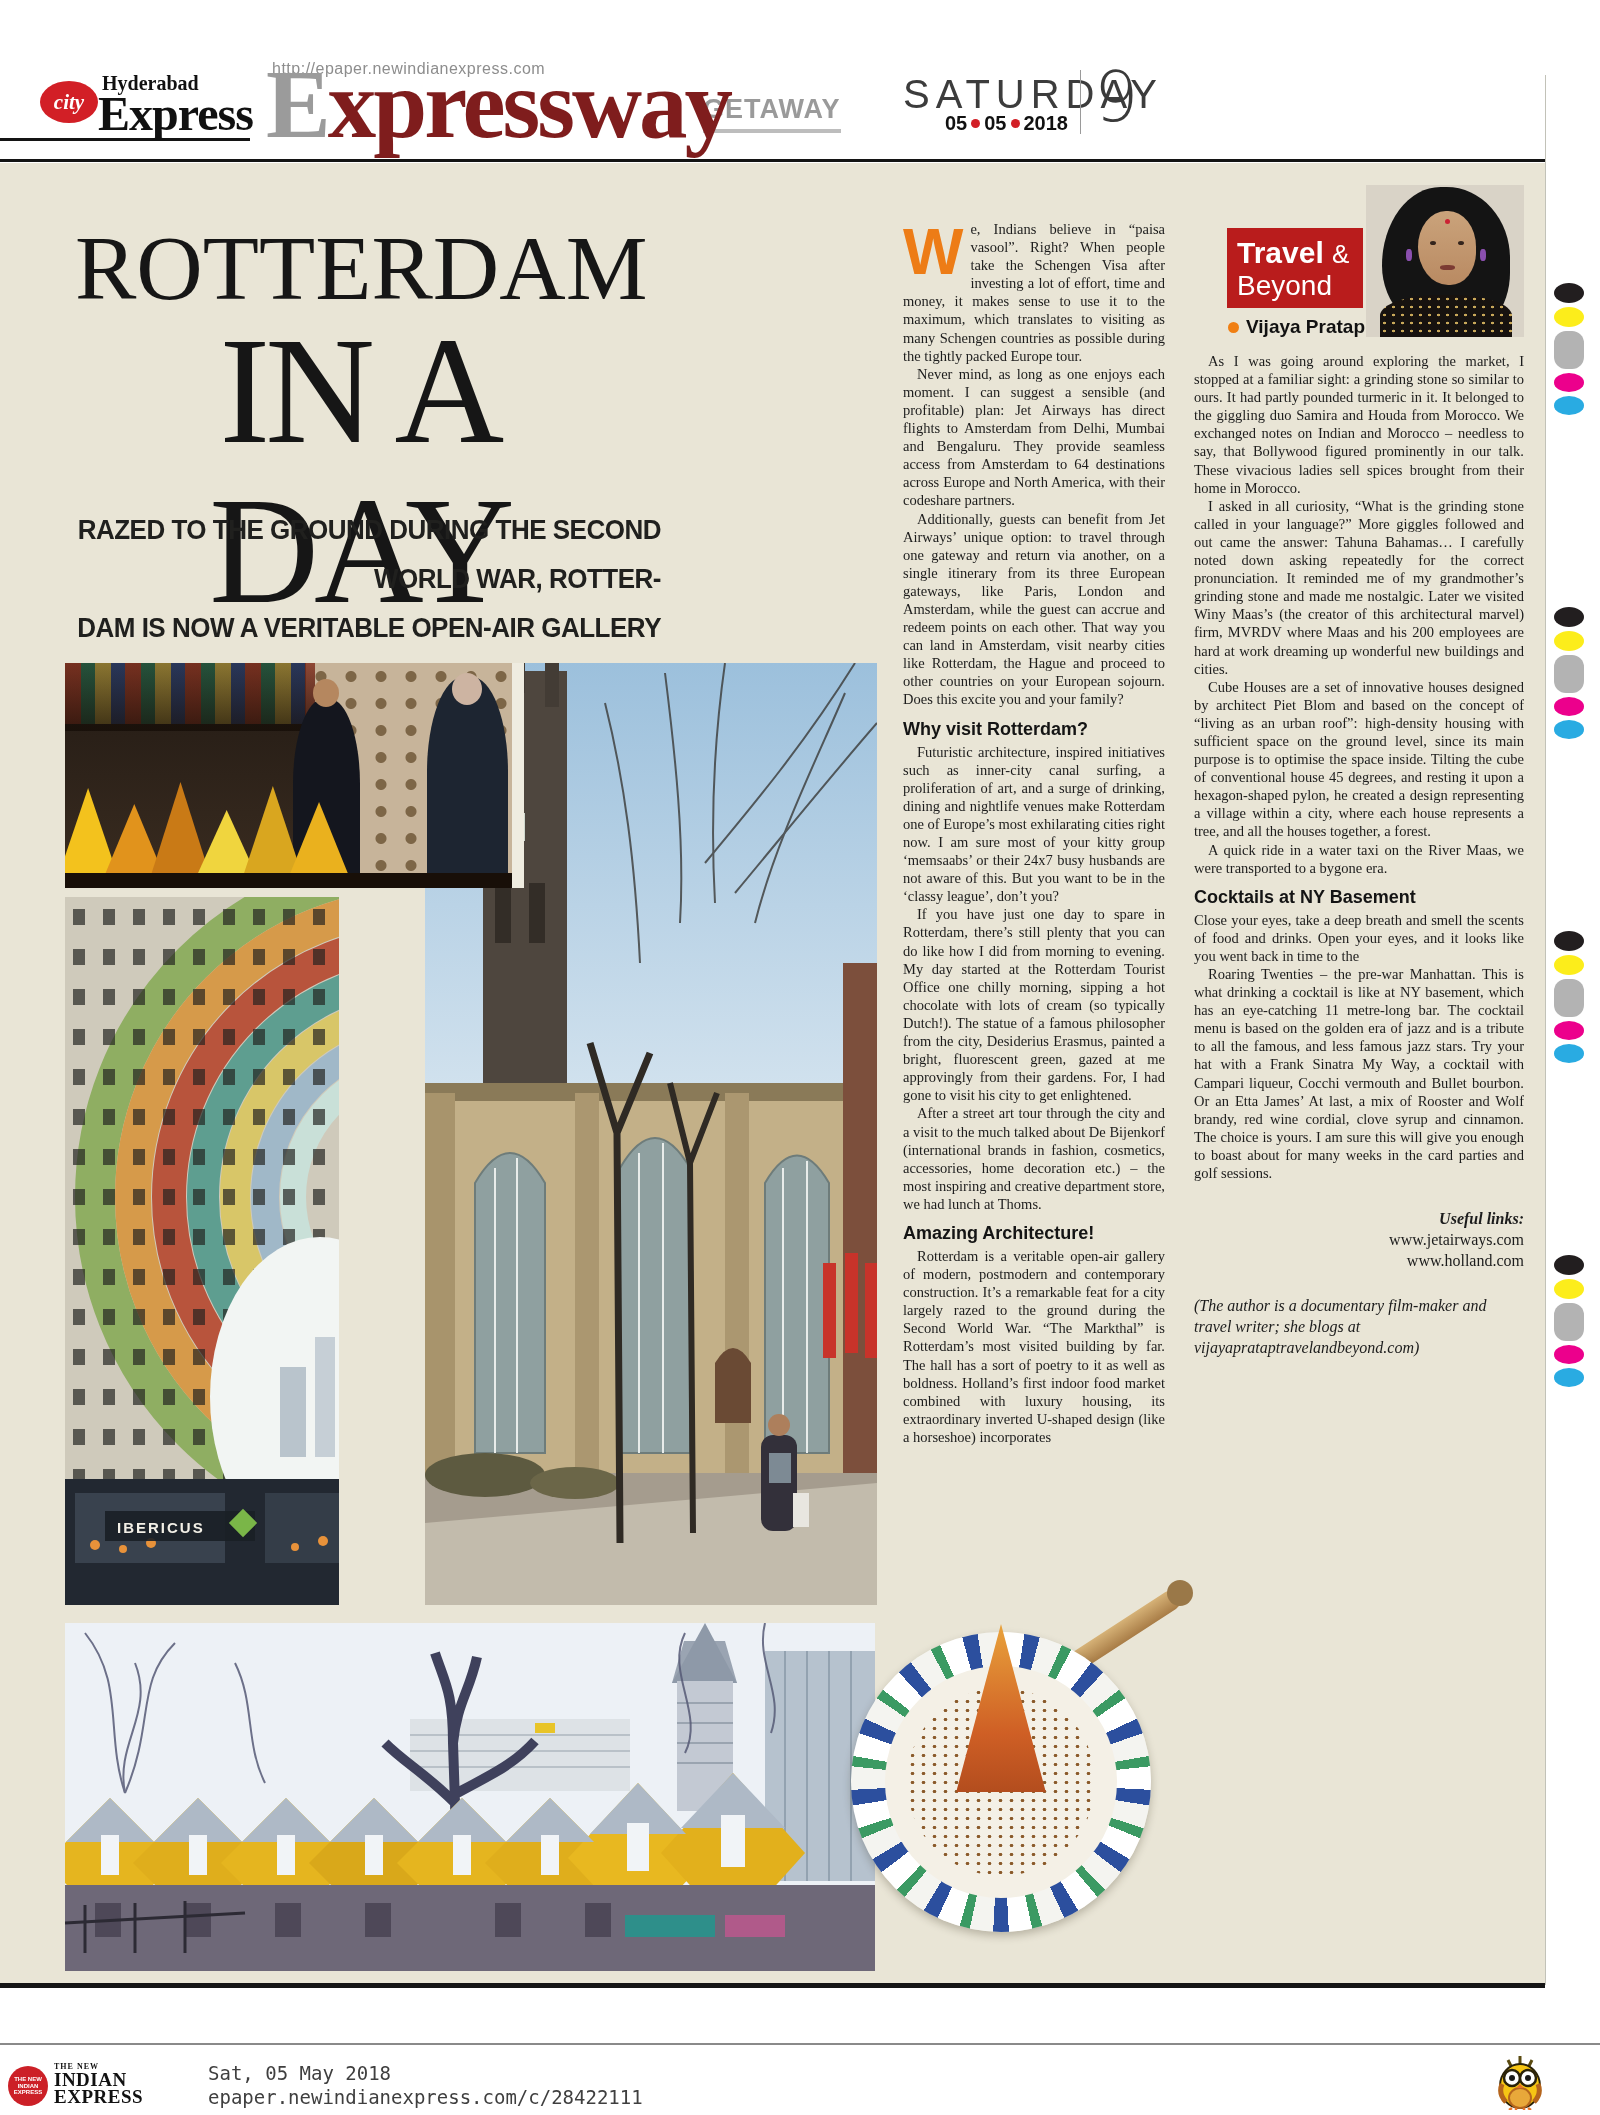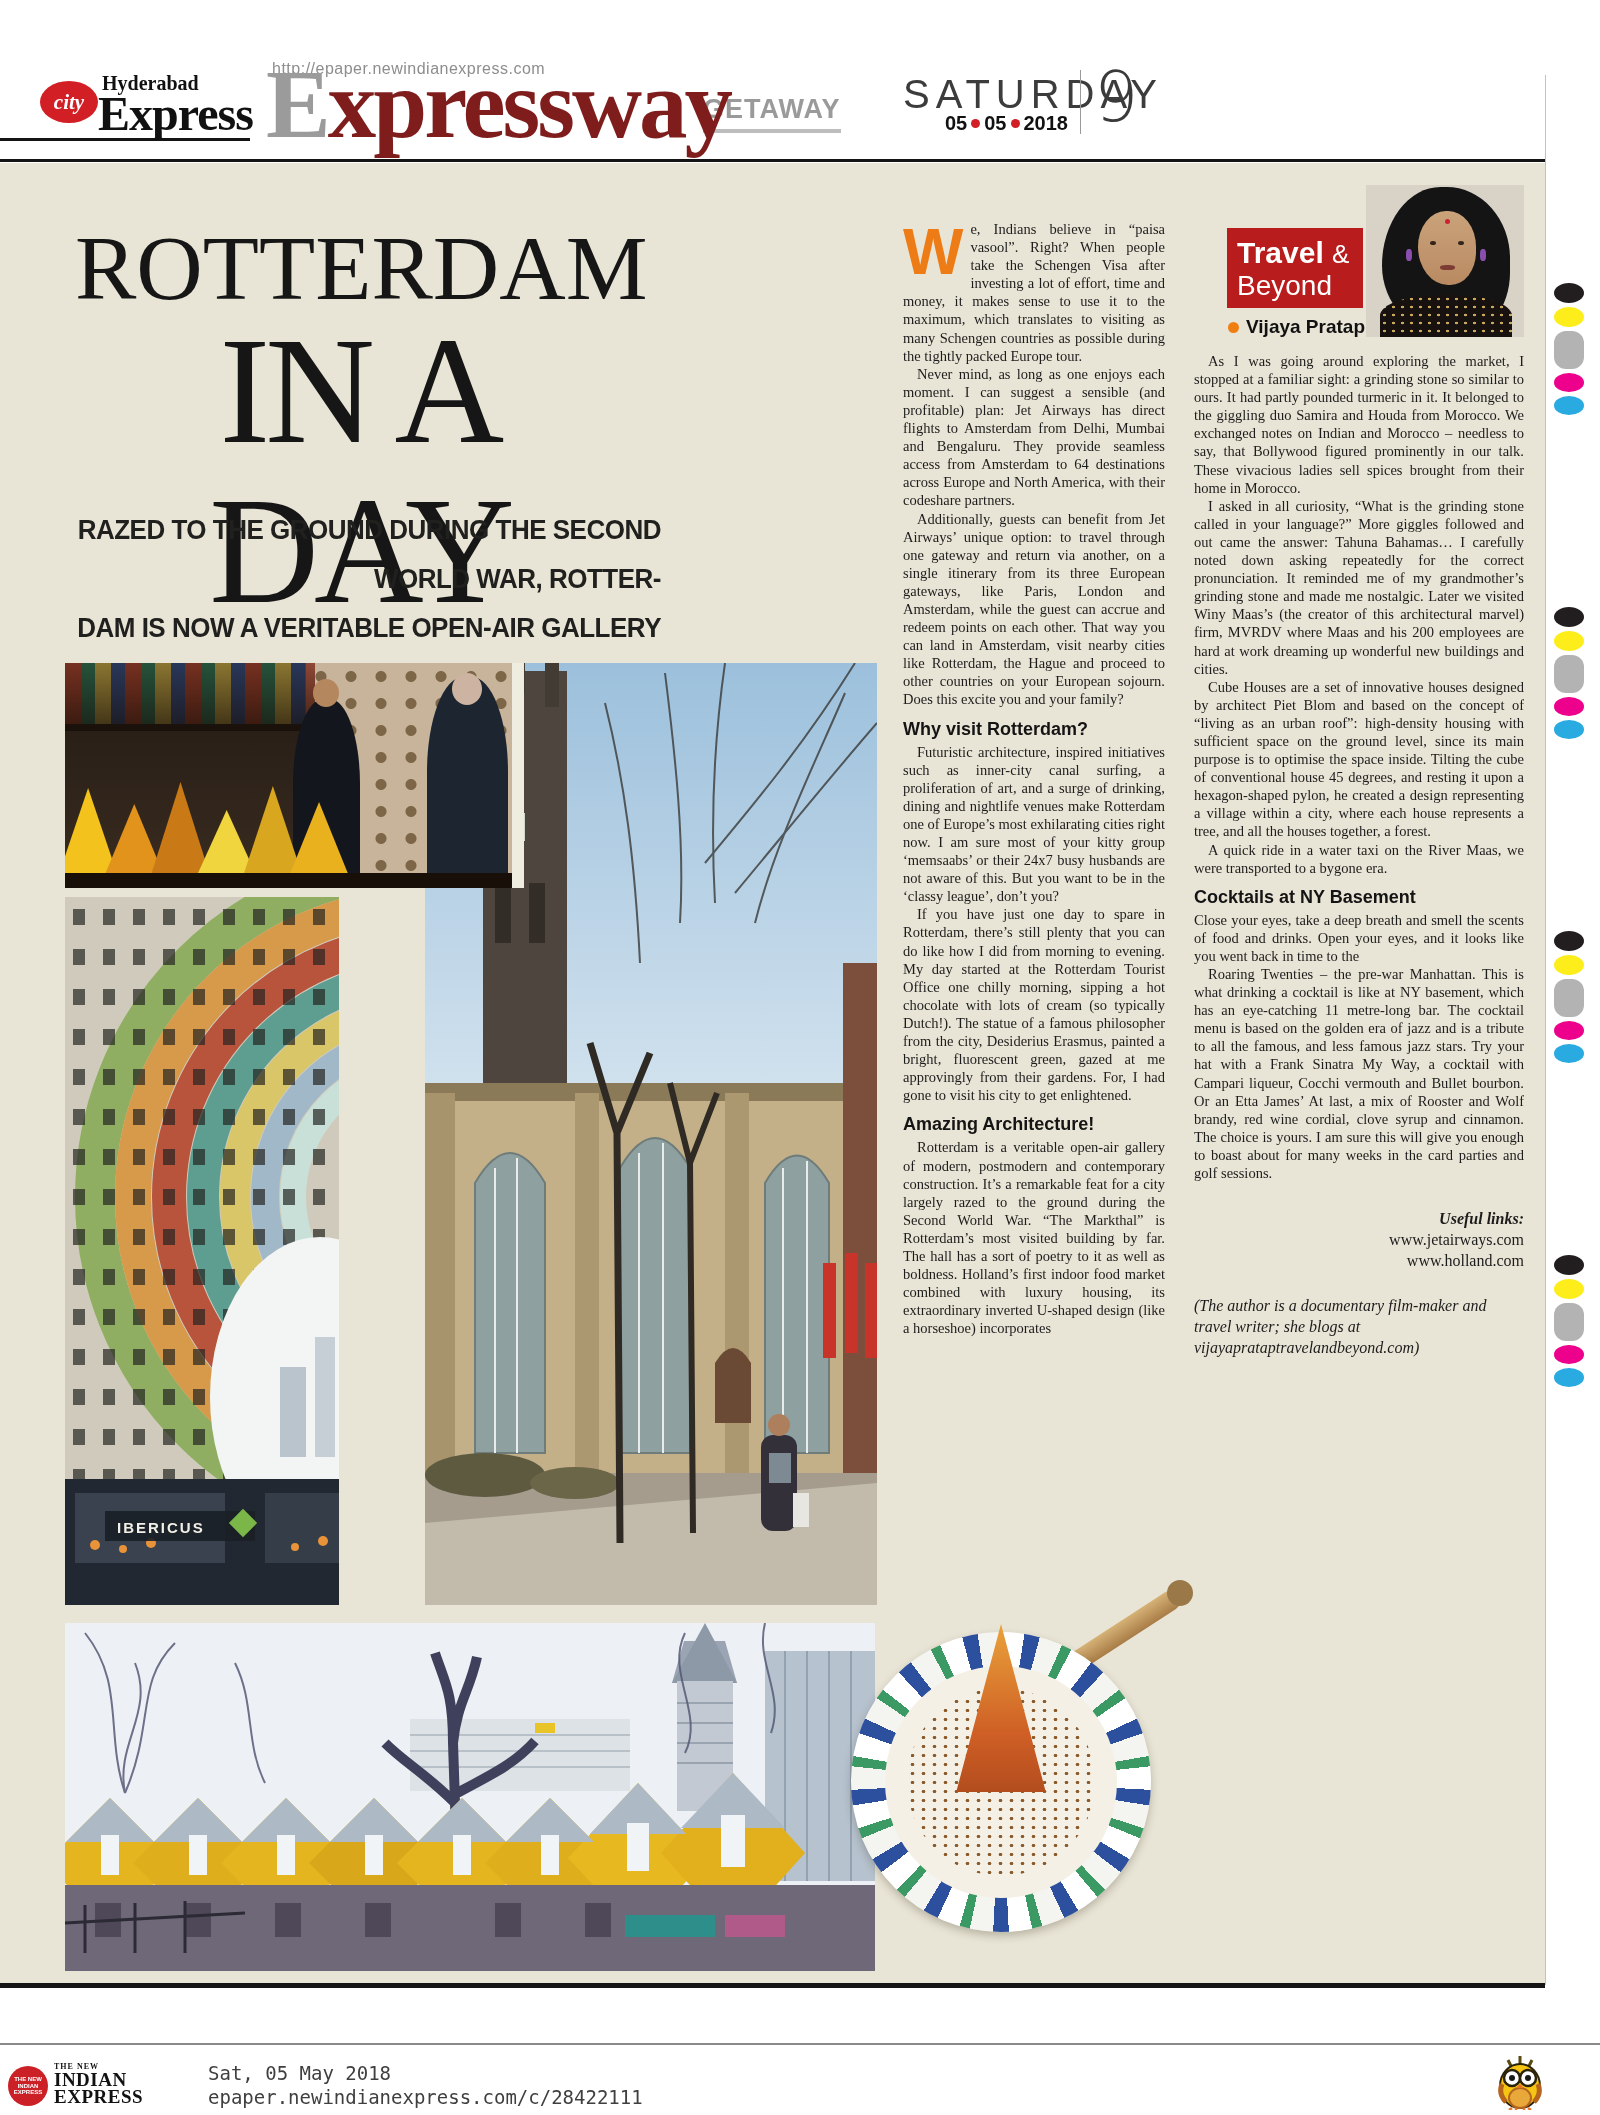--- a/index.html
+++ b/index.html
@@ -436,20 +436,21 @@
     <span class="name">Vijaya Pratap</span>
   </div>
 
   <div class="col" id="col1">
       <p class="body-p noindent"><span class="dropcap">W</span>e, Indians believe in “paisa vasool”. Right? When people take the Schengen Visa after investing a lot of effort, time and money, it makes sense to use it to the maximum, which translates to visiting as many Schengen countries as possible during the tightly packed Europe tour.</p>
       <p class="body-p">Never mind, as long as one enjoys each moment. I can suggest a sensible (and profitable) plan: Jet Airways has direct flights to Amsterdam from Delhi, Mumbai and Bengaluru. They provide seamless access from Amsterdam to 64 destinations across Europe and North America, with their codeshare partners.</p>
       <p class="body-p">Additionally, guests can benefit from Jet Airways’ unique option: to travel through one gateway and return via another, on a single itinerary from its three European gateways, like Paris, London and Amsterdam, while the guest can accrue and redeem points on each other. That way you can land in Amsterdam, visit nearby cities like Rotterdam, the Hague and proceed to other countries on your European sojourn. Does this excite you and your family?</p>
       <h3 class="col-heading">Why visit Rotterdam?</h3>
       <p class="body-p">Futuristic architecture, inspired initiatives such as inner-city canal surfing, a proliferation of art, and a surge of drinking, dining and nightlife venues make Rotterdam one of Europe’s most exhilarating cities right now. I am sure most of your kitty group ‘memsaabs’ or their 24x7 busy husbands are not aware of this. But you want to be in the ‘classy league’, don’t you?</p>
       <p class="body-p">If you have just one day to spare in Rotterdam, there’s still plenty that you can do like how I did from morning to evening. My day started at the Rotterdam Tourist Office one chilly morning, sipping a hot chocolate with lots of cream (so typically Dutch!). The statue of a famous philosopher from the city, Desiderius Erasmus, painted a bright, fluorescent green, gazed at me approvingly from their gardens. For, I had gone to visit his city to get enlightened.</p>
+      <p class="body-p">After a street art tour through the city and a visit to the much talked about De Bijenkorf (international brands in fashion, cosmetics, accessories, home decoration etc.) – the most inspiring and creative department store, we had lunch at Thoms.</p>
       <h3 class="col-heading">Amazing Architecture!</h3>
       <p class="body-p">Rotterdam is a veritable open-air gallery of modern, postmodern and contemporary construction. It’s a remarkable feat for a city largely razed to the ground during the Second World War. “The Markthal” is Rotterdam’s most visited building by far. The hall has a sort of poetry to it as well as boldness. Holland’s first indoor food market combined with luxury housing, its extraordinary inverted U-shaped design (like a horseshoe) incorporates</p>
     </div>
   <div class="col" id="col2">
 
       <p class="body-p">As I was going around exploring the market, I stopped at a familiar sight: a grinding stone so similar to ours. It had partly pounded turmeric in it. It belonged to the giggling duo Samira and Houda from Morocco. We exchanged notes on Indian and Morocco – needless to say, that Bollywood figured prominently in our talk. These vivacious ladies sell spices brought from their home in Morocco.</p>
       <p class="body-p">I asked in all curiosity, “What is the grinding stone called in your language?” More giggles followed and out came the answer: Tahuna Bahamas… I carefully noted down asking repeatedly for the correct pronunciation. It reminded me of my grandmother’s grinding stone and made me nostalgic. Later we visited Winy Maas’s (the creator of this architectural marvel) firm, MVRDV where Maas and his 200 employees are hard at work dreaming up wonderful new buildings and cities.</p>
       <p class="body-p">Cube Houses are a set of innovative houses designed by architect Piet Blom and based on the concept of “living as an urban roof”: high-density housing with sufficient space on the ground level, since its main purpose is to optimise the space inside. Tilting the cube of conventional house 45 degrees, and resting it upon a hexagon-shaped pylon, he created a design representing a village within a city, where each house represents a tree, and all the houses together, a forest.</p>
       <p class="body-p">A quick ride in a water taxi on the River Maas, we were transported to a bygone era.</p>
       <h3 class="col-heading">Cocktails at NY Basement</h3>

